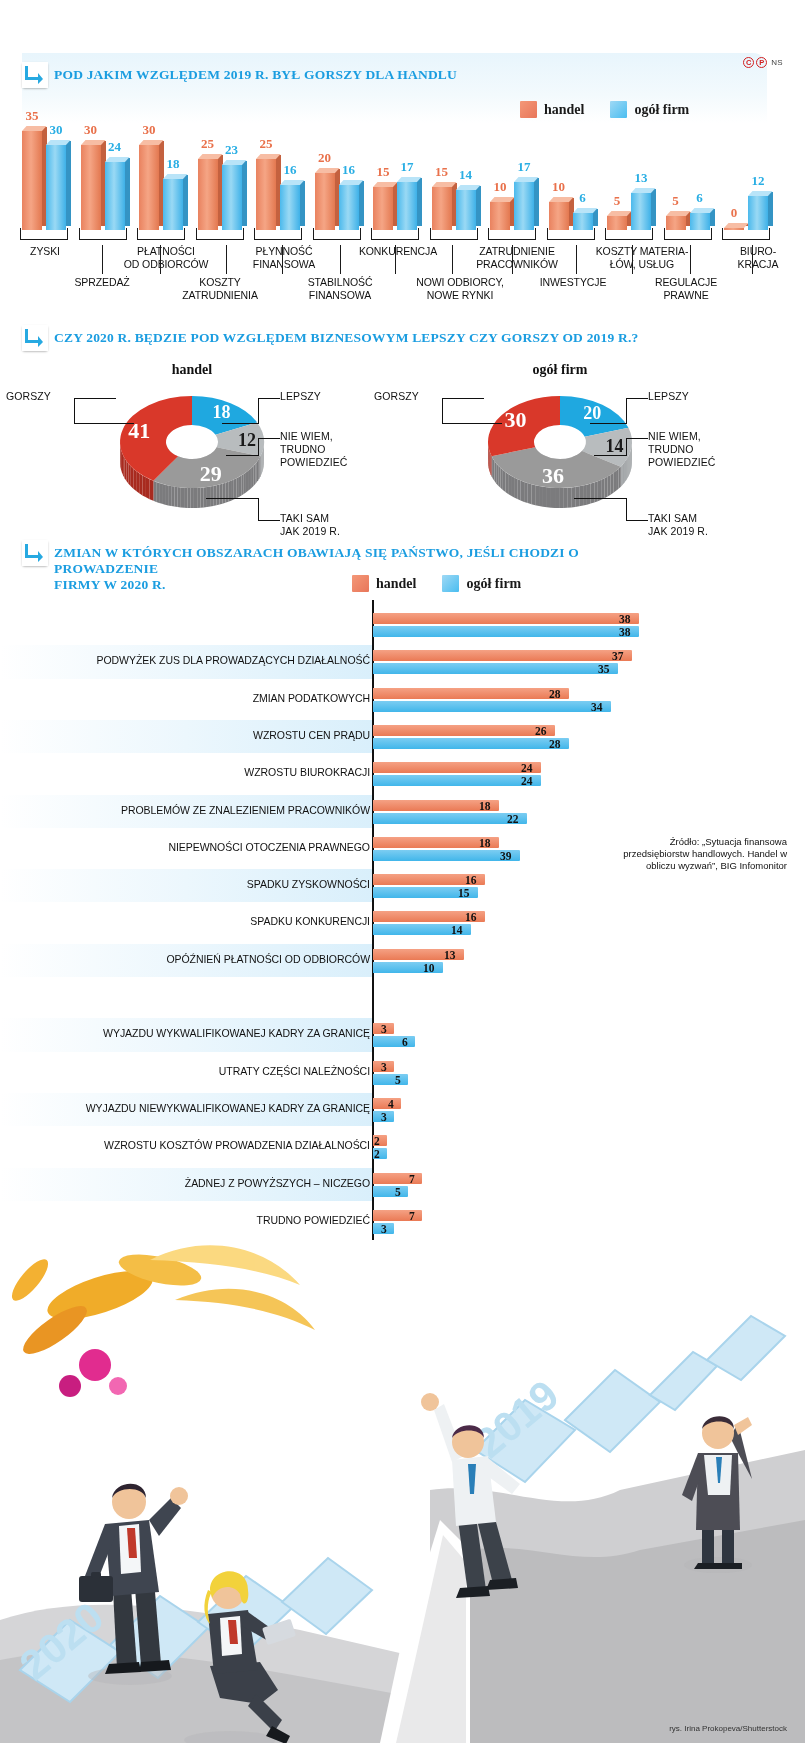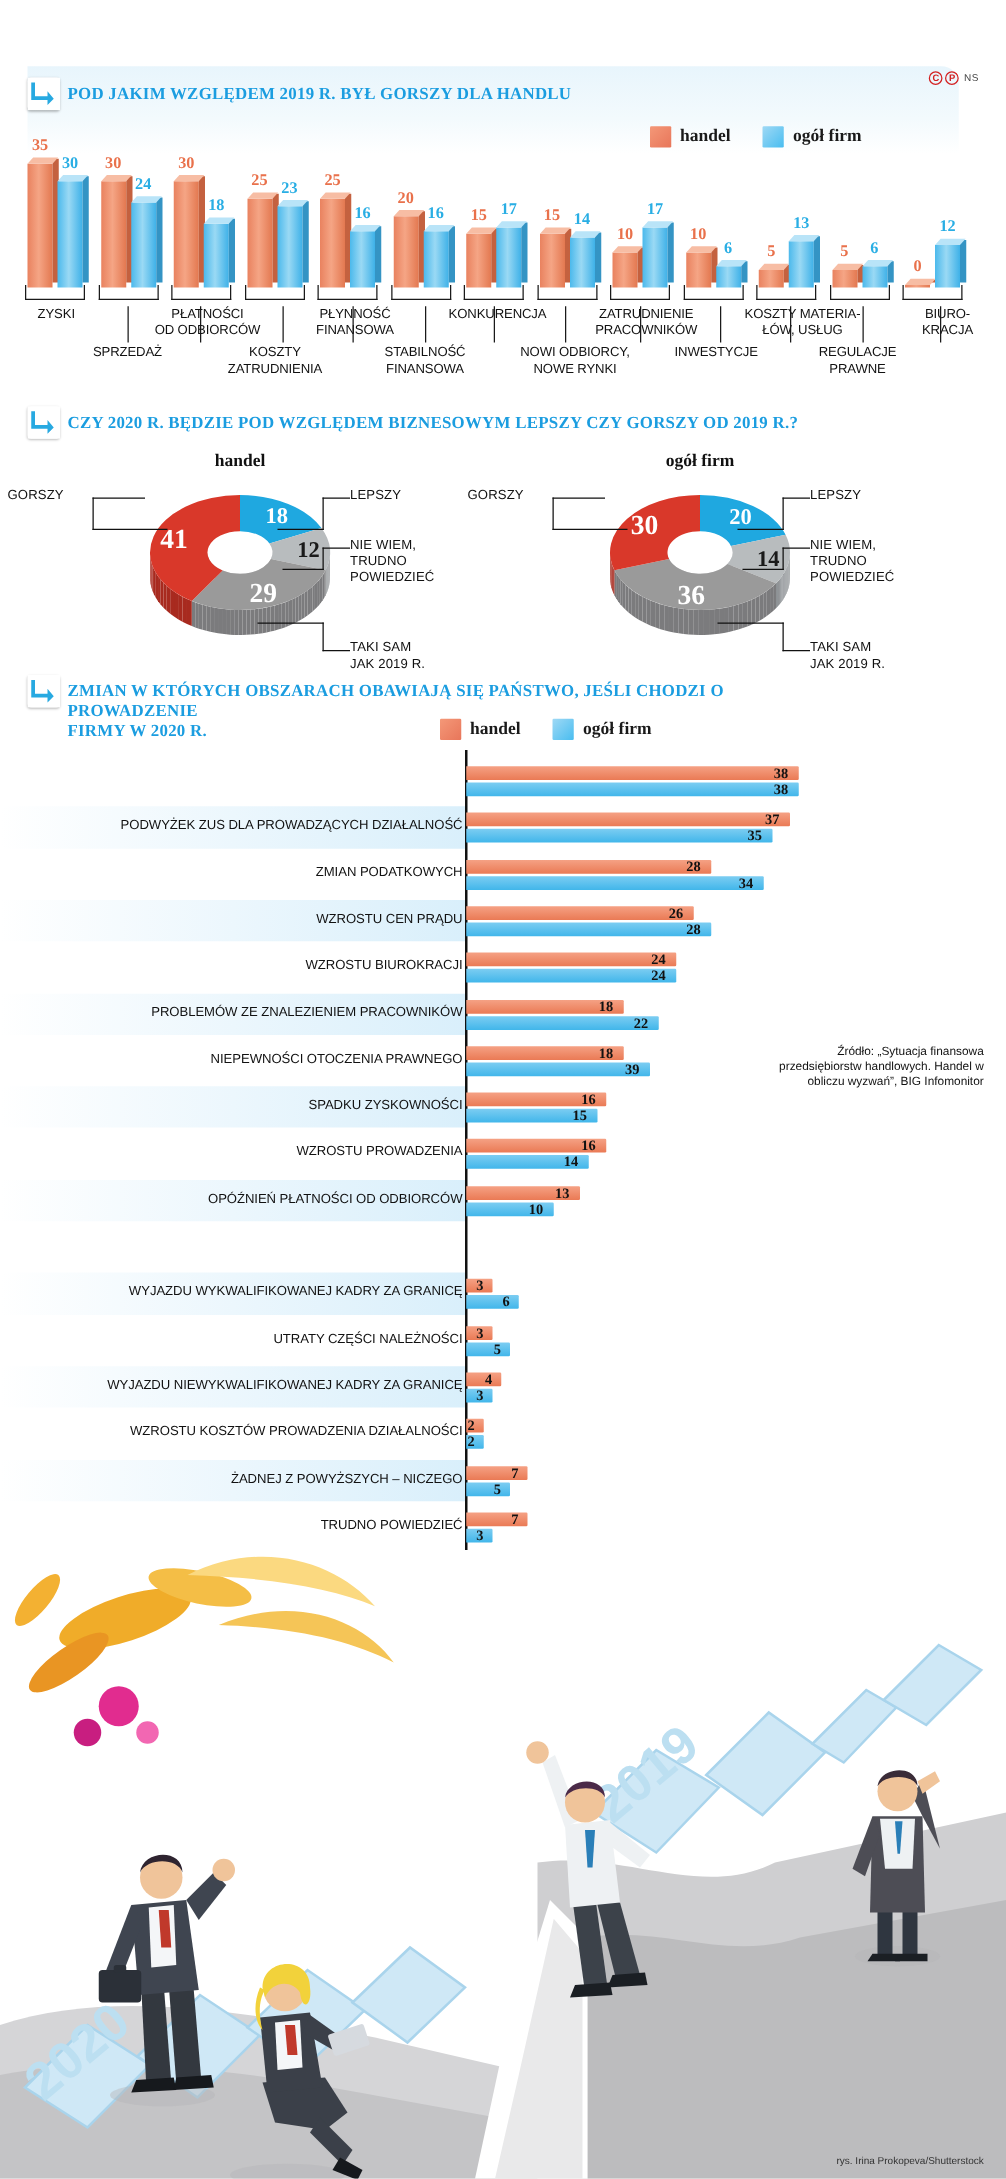--- a/index.html
+++ b/index.html
@@ -699,21 +699,21 @@
       </div>
       <div class="hrow" style="top: 269.1px; height: 33.3px;">
         <div class="stripe"></div>
         <div class="hlabel" style="top: 9px;">SPADKU ZYSKOWNOŚCI</div>
         <div class="hbar h" style="top: 5px; width: 112px;"></div>
         <div class="hval" style="top: 6px; left: 465px;">16</div>
         <div class="hbar o" style="top: 18px; width: 105px;"></div>
         <div class="hval" style="top: 19px; left: 458px;">15</div>
       </div>
       <div class="hrow" style="top: 306.4px; height: 33.3px;">
-        <div class="hlabel" style="top: 9px;">WZROSTU PROWADZENIA</div>
+        <div class="hlabel" style="top: 9px;">SPADKU KONKURENCJI</div>
         <div class="hbar h" style="top: 5px; width: 112px;"></div>
         <div class="hval" style="top: 6px; left: 465px;">16</div>
         <div class="hbar o" style="top: 18px; width: 98px;"></div>
         <div class="hval" style="top: 19px; left: 451px;">14</div>
       </div>
       <div class="hrow" style="top: 343.7px; height: 33.3px;">
         <div class="stripe"></div>
         <div class="hlabel" style="top: 9px;">OPÓŹNIEŃ PŁATNOŚCI OD ODBIORCÓW</div>
         <div class="hbar h" style="top: 5px; width: 91px;"></div>
         <div class="hval" style="top: 6px; left: 444px;">13</div>

